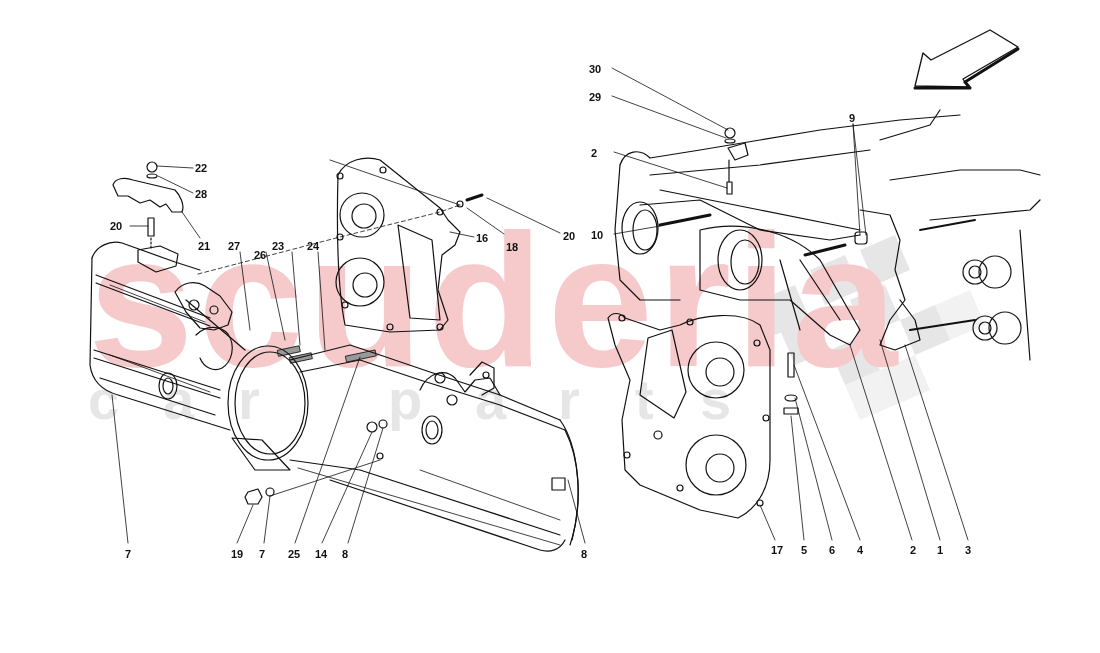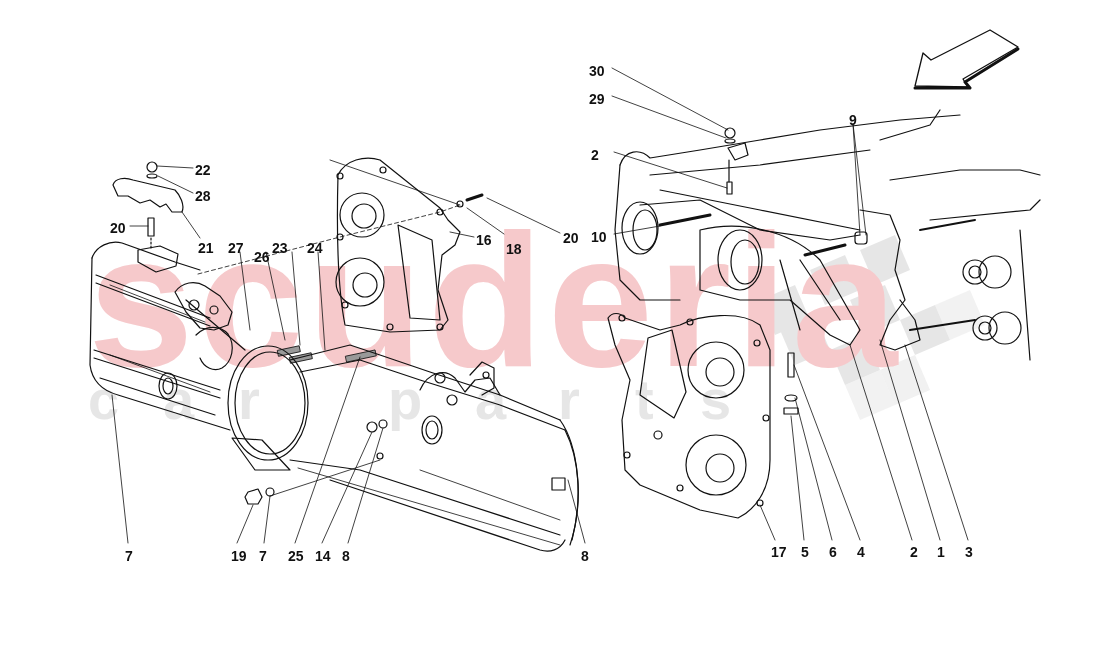--- a/index.html
+++ b/index.html
@@ -4,21 +4,21 @@
 <style>
   html, body { margin: 0; padding: 0; background: #ffffff; }
   body { width: 1100px; height: 653px; overflow: hidden; position: relative;
          font-family: "Liberation Sans", sans-serif; }
   #canvas { position: absolute; left: 0; top: 0; width: 1100px; height: 653px; }
   .wm-big { position: absolute; left: 88px; top: 205px; font-family: "Liberation Sans", sans-serif;
             font-weight: bold; font-size: 190px; letter-spacing: 4px; line-height: 1; }
   .wm-small { position: absolute; top: 372px; font-family: "Liberation Sans", sans-serif;
               font-weight: bold; font-size: 56px; line-height: 1; }
   .callout { position: absolute; font-family: "Liberation Sans", sans-serif; font-weight: bold;
-             font-size: 14px; color: #111; line-height: 1; white-space: nowrap; }
+             font-size: 11px; color: #111; line-height: 1; white-space: nowrap; }
 </style>
 </head>
 <body>
 
 <div id="canvas">
 
   <svg width="1100" height="653" style="position:absolute;left:0;top:0">
     <g fill="#e2e2e2" opacity="0.85">
       <polygon points="780,330 815,315 830,350 795,365"></polygon>
       <polygon points="830,350 865,335 880,370 845,385"></polygon>

